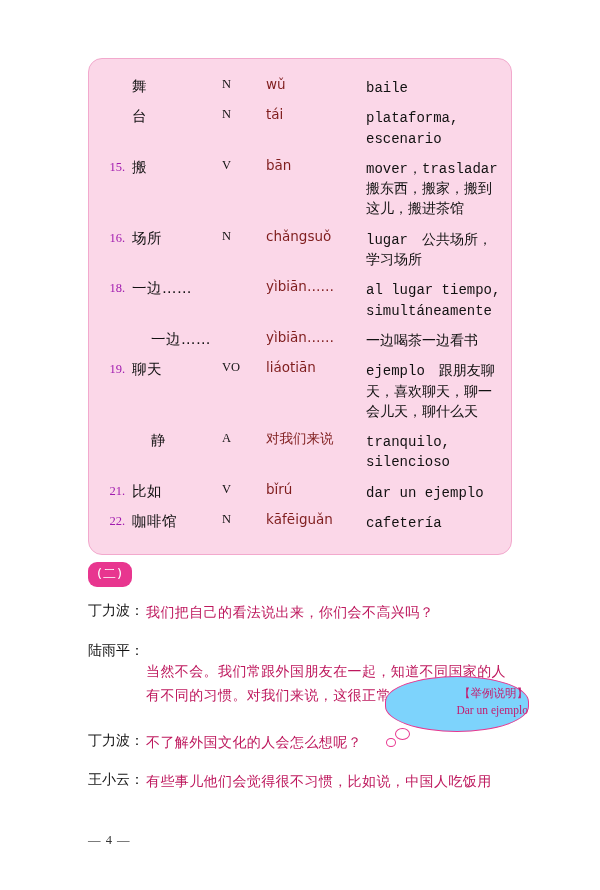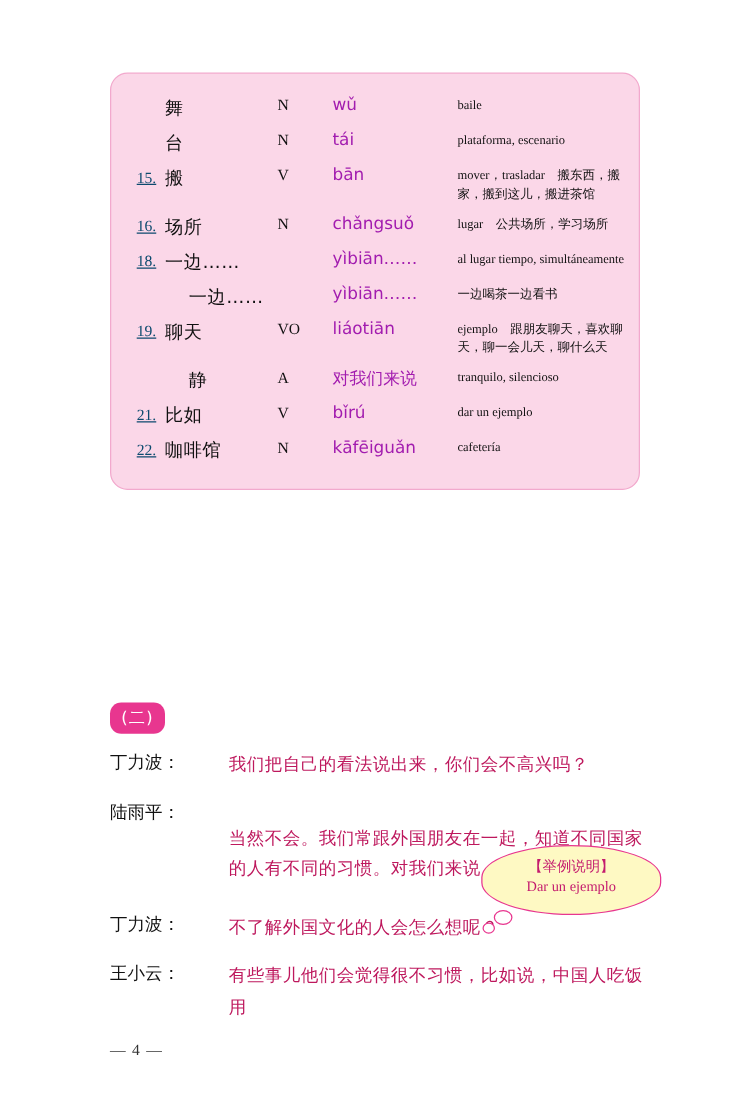--- a/index.html
+++ b/index.html
@@ -40,24 +40,23 @@
   }
   table.vocab td {
     vertical-align: top;
     padding: 4px 2px 5px 2px;
   }
   .c-num {
     width: 34px;
     text-align: right;
     font-family: "Liberation Serif", serif;
     font-size: 12.5px;
-    color: #0c4a6e;
+    color: #a21caf;
     padding-right: 2px !important;
     padding-top: 6px !important;
-    text-decoration: underline;
   }
   .c-word {
     width: 86px;
     padding-left: 5px !important;
     font-family: "DejaVu Sans", sans-serif;
     font-size: 14.5px;
     color: #111;
     letter-spacing: 0.5px;
   }
   .c-word.indent {
@@ -67,26 +66,26 @@
     width: 40px;
     font-family: "Liberation Serif", serif;
     font-size: 12.5px;
     color: #111;
     padding-top: 4px !important;
   }
   .c-pinyin {
     width: 96px;
     font-family: "DejaVu Sans", sans-serif;
     font-size: 13.5px;
-    color: #a21caf;
+    color: #7f1d1d;
     padding-top: 3px !important;
   }
   .c-def {
-    font-family: Liberation Serif, serif;
-    font-size: 10px;
+    font-family: Liberation Mono, monospace;
+    font-size: 14px;
     color: #111;
     line-height: 1.45;
     padding-top: 5px !important;
     padding-right: 8px !important;
   }
 
   
   .sec-badge {
     position: absolute;
     left: 88px;
@@ -104,21 +103,20 @@
   .dialogue {
     position: absolute;
     left: 88px;
     top: 600px;
     width: 440px;
   }
   .d-line {
     display: flex;
     margin-bottom: 15px;
     align-items: flex-start;
-    gap: 37px;
   }
   .d-speaker {
     flex: 0 0 58px;
     font-family: "DejaVu Sans", sans-serif;
     font-size: 14px;
     color: #111;
     line-height: 1.55;
   }
   .d-text {
     font-family: "DejaVu Sans", sans-serif;
@@ -137,22 +135,22 @@
     height: 60px;
   }
   .bubble-body {
     position: absolute;
     left: 0;
     top: 0;
     width: 144px;
     height: 56px;
     border: 1.6px solid #e8368f;
     border-radius: 50% / 46%;
-    background: #fef9c3;
-    text-align: center;
+    background: #7dd3fc;
+    text-align: right;
     box-sizing: border-box;
     padding-top: 9px;
   }
   .bubble-l1 {
     font-family: "DejaVu Sans", sans-serif;
     font-size: 11.5px;
     color: #c41b6e;
     line-height: 1.35;
   }
   .bubble-l2 {

